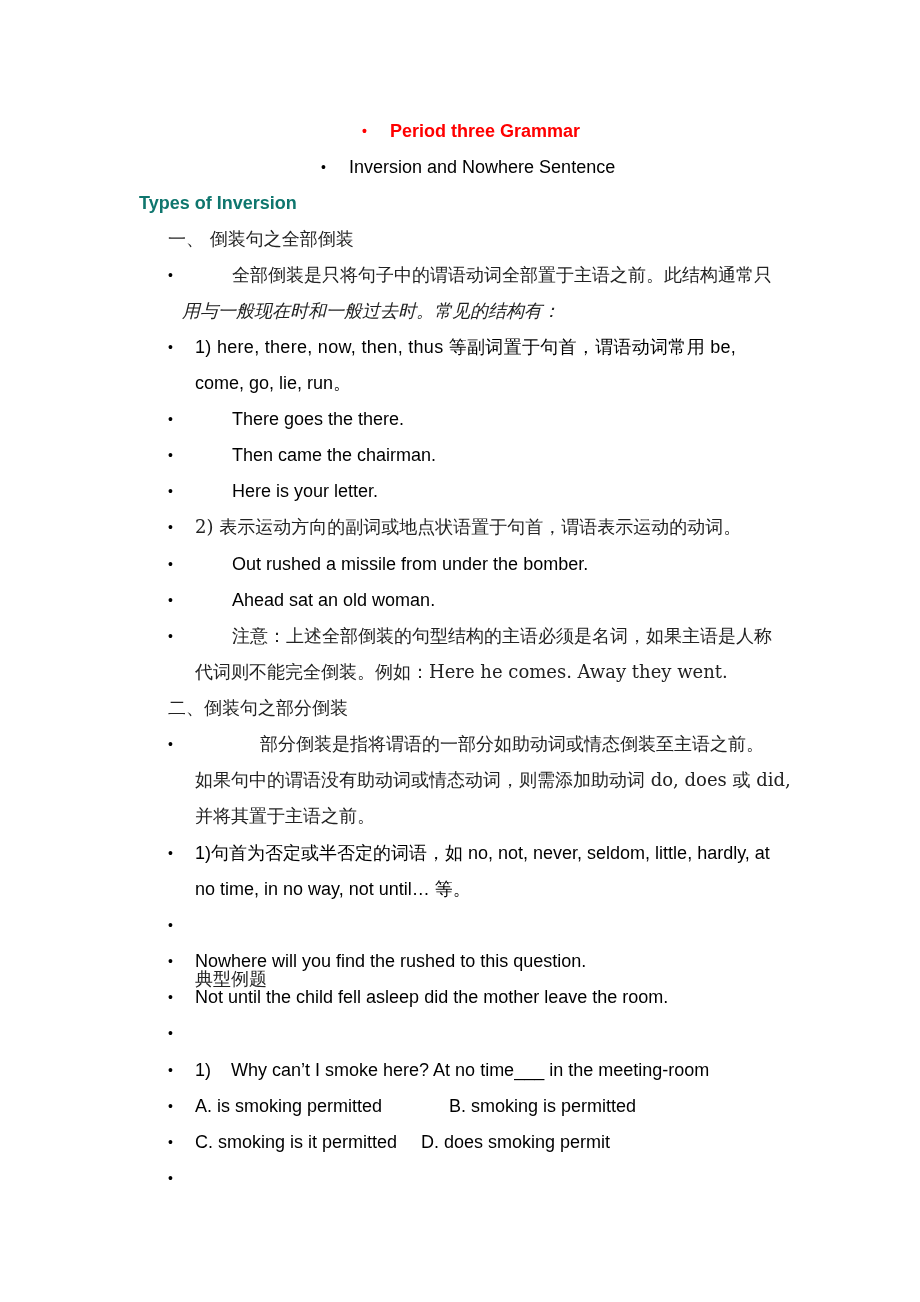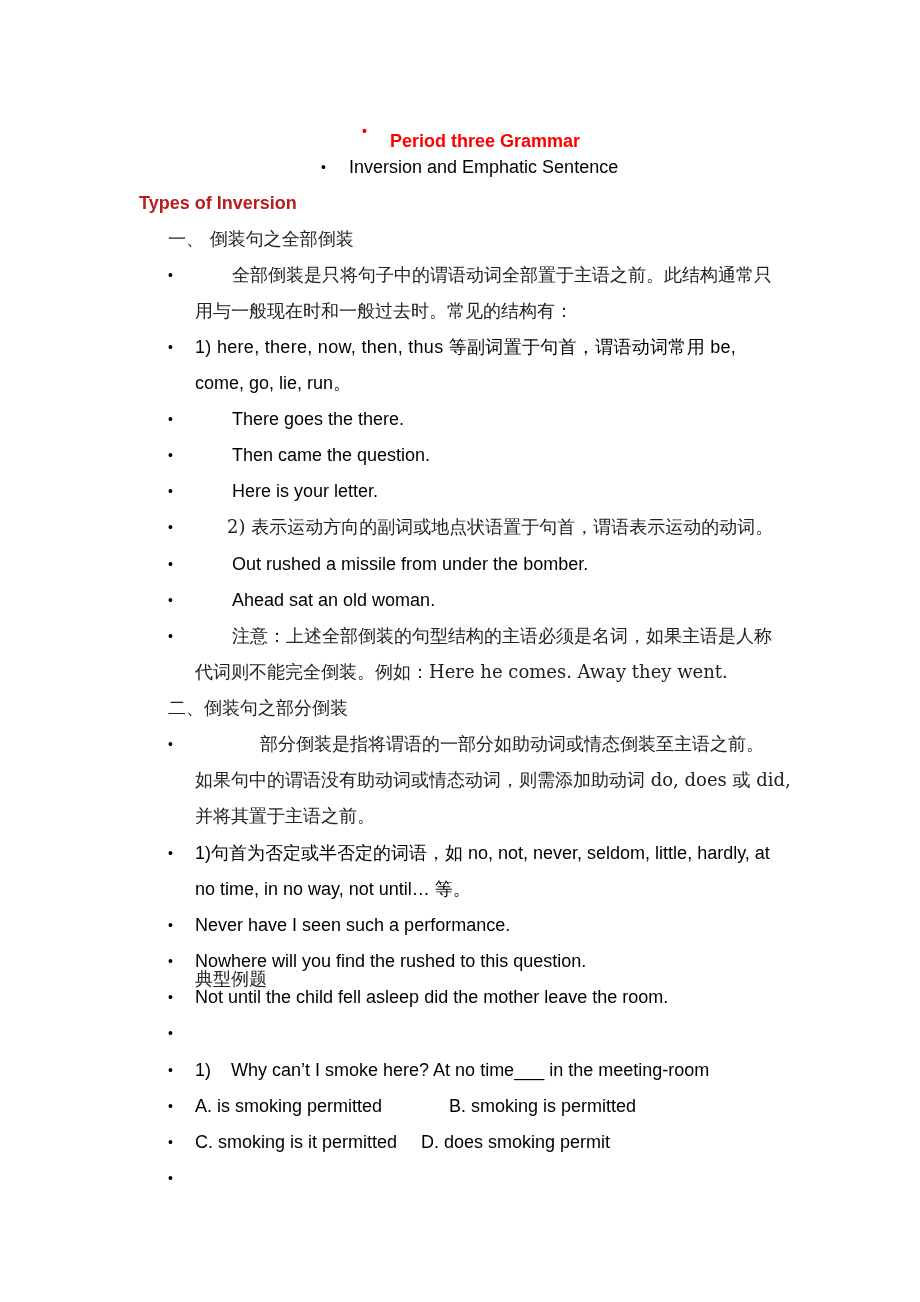--- a/index.html
+++ b/index.html
@@ -36,58 +36,58 @@
     }
     .cn {
       font-family: "DejaVu Serif", "Liberation Serif", serif;
       color: #222;
     }
     .title-red {
       color: #ff0000;
       font-weight: bold;
     }
     .heading-blue {
-      color: #b91c1c;
+      color: #0f766e;
       font-weight: bold;
     }
   </style>
 </head>
 <body>
 
 <div class="page">
 
   <span class="bullet title-red" style="left:362px; top:120px;">•</span>
-  <div class="line title-red" style="left:390px; top:130px;">Period three Grammar</div>
+  <div class="line title-red" style="left:390px; top:120px;">Period three Grammar</div>
 
   <span class="bullet" style="left:321px; top:156px;">•</span>
-  <div class="line" style="left:349px; top:156px;">Inversion and Emphatic Sentence</div>
+  <div class="line" style="left:349px; top:156px;">Inversion and Nowhere Sentence</div>
 
   <div class="line heading-blue" style="left:139px; top:192px;">Types of Inversion</div>
 
   <div class="line cn" style="left:168px; top:228px;">一、  倒装句之全部倒装</div>
 
   <span class="bullet" style="top:264px;">•</span>
   <div class="line cn" style="left:232px; top:264px;">全部倒装是只将句子中的谓语动词全部置于主语之前。此结构通常只</div>
-  <div class="line cn" style="left:195px; top:300px;">用与一般现在时和一般过去时。常见的结构有：</div>
+  <div class="line cn" style="left:182px; top:300px;font-style:italic;">用与一般现在时和一般过去时。常见的结构有：</div>
 
   <span class="bullet" style="top:336px;">•</span>
   <div class="line" style="left:195px; top:336px; letter-spacing:0.3px;">1) here, there, now, then, thus 等副词置于句首，谓语动词常用 be,</div>
   <div class="line" style="left:195px; top:372px;">come, go, lie, run。</div>
 
   <span class="bullet" style="top:408px;">•</span>
   <div class="line" style="left:232px; top:408px;">There goes the there.</div>
 
   <span class="bullet" style="top:444px;">•</span>
-  <div class="line" style="left:232px; top:444px;">Then came the question.</div>
+  <div class="line" style="left:232px; top:444px;">Then came the chairman.</div>
 
   <span class="bullet" style="top:480px;">•</span>
   <div class="line" style="left:232px; top:480px;">Here is your letter.</div>
 
   <span class="bullet" style="top:516px;">•</span>
-  <div class="line cn" style="left:195px; top:516px;margin-left:32px;">2)  表示运动方向的副词或地点状语置于句首，谓语表示运动的动词。</div>
+  <div class="line cn" style="left:195px; top:516px;">2)  表示运动方向的副词或地点状语置于句首，谓语表示运动的动词。</div>
 
   <span class="bullet" style="top:553px;">•</span>
   <div class="line" style="left:232px; top:553px;text-align:center;">Out rushed a missile from under the bomber.</div>
 
   <span class="bullet" style="top:589px;">•</span>
   <div class="line" style="left:232px; top:589px;">Ahead sat an old woman.</div>
 
   <span class="bullet" style="top:625px;">•</span>
   <div class="line cn" style="left:232px; top:625px;">注意：上述全部倒装的句型结构的主语必须是名词，如果主语是人称</div>
   <div class="line cn" style="left:195px; top:661px;">代词则不能完全倒装。例如：Here he comes. Away they went.</div>
@@ -97,21 +97,20 @@
   <span class="bullet" style="top:733px;">•</span>
   <div class="line cn" style="left:195px; top:769px;">如果句中的谓语没有助动词或情态动词，则需添加助动词 do, does 或 did,</div>
   <div class="line cn" style="left:260px; top:733px;">部分倒装是指将谓语的一部分如助动词或情态倒装至主语之前。</div>
   <div class="line cn" style="left:195px; top:805px;">并将其置于主语之前。</div>
 
   <span class="bullet" style="top:842px;">•</span>
   <div class="line" style="left:195px; top:842px;">1)句首为否定或半否定的词语，如 no, not, never, seldom, little, hardly, at</div>
   <div class="line" style="left:195px; top:878px;">no time, in no way, not until…  等。</div>
 
   <span class="bullet" style="top:914px;">•</span>
-  <div class="line" style="left:195px; top:914px;">Never have I seen such a performance.</div>
 
   <span class="bullet" style="top:950px;">•</span>
   <div class="line" style="left:195px; top:950px;">Nowhere will you find the rushed to this question.</div>
 
   <span class="bullet" style="top:986px;">•</span>
   <div class="line" style="left:195px; top:986px;">Not until the child fell asleep did the mother leave the room.</div>
 
   <span class="bullet" style="top:1022px;">•</span>
   <div class="line cn" style="left:195px; top:968px;">典型例题</div>
 

